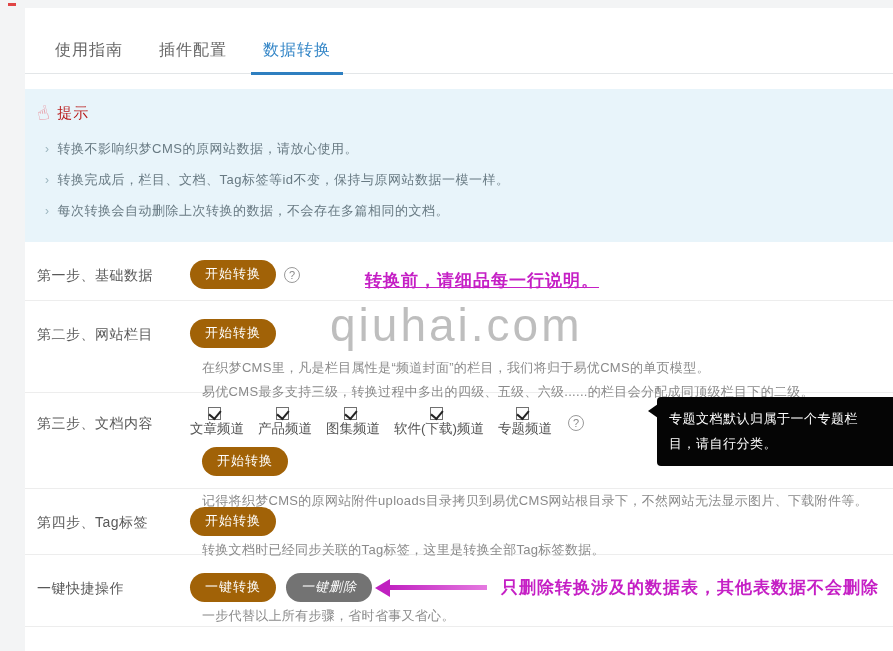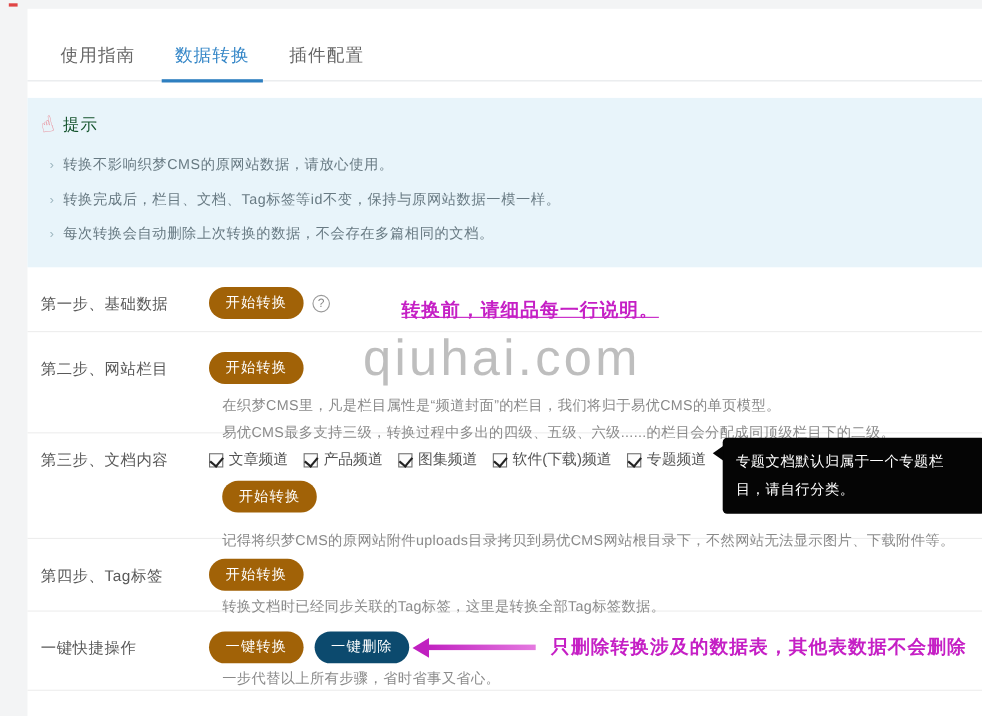--- a/index.html
+++ b/index.html
@@ -22,47 +22,47 @@
     position:relative; letter-spacing:1px;
   }
   .tab.active { color:#3486c7; }
   .tab.active::after {
     content:""; position:absolute; left:6px; right:6px; bottom:-2px; height:3px; background:#2e7fc0;
   }
   
   .tipbox { background:#e8f4fa; margin-top:15px; padding:12px 18px 16px 12px; }
   .tip-header { display:flex; align-items:center; margin-bottom:8px; }
   .hand-icon { color:#e8808d; font-size:20px; margin-right:8px; transform:rotate(-12deg); display:inline-block; }
-  .tip-title { color:#14532d; font-size:15px; letter-spacing:1px; }
+  .tip-title { color:#b91c1c; font-size:15px; letter-spacing:1px; }
   .tip-line { font-size:13px; color:#687a83; padding:6.5px 0 6.5px 8px; letter-spacing:0.5px; }
   .tip-caret { color:#9db6bf; margin-right:8px; font-size:12px; }
   
   .row { position:relative; border-bottom:1px solid #ededed; padding:18px 0 14px 12px; }
   .row:last-child { border-bottom:none; }
   .line { display:flex; align-items:center; }
   .step-label {
     width:153px; flex:0 0 153px; font-size:14px; color:#595959; letter-spacing:0.5px; padding-top:2px;
   }
   .btn {
     display:inline-block; border:none; border-radius:15px; padding:5px 15px 6px 15px;
     font-size:13px; color:#fff; background:#a16207; cursor:pointer; letter-spacing:1px;
     font-family:"Liberation Sans","DejaVu Sans",sans-serif;
   }
-  .btn.red { background:#0c4a6e; }
+  .btn.red { background:#737373;font-style:italic; }
   .help-icon {
     display:inline-block; width:16px; height:16px; border:1px solid #9a9a9a; border-radius:50%;
     color:#8a8a8a; font-size:11px; line-height:14px; text-align:center; margin-left:8px; cursor:pointer;
     background:#fff;
   }
   .note { font-size:13px; color:#8a8a8a; margin-left:165px; line-height:1.85; letter-spacing:0.3px; }
   .note.first { margin-top:8px; }
   .annotation { color:#c51fc5; font-weight:bold; font-size:17px; letter-spacing:1px; }
   .row1-annotation { position:absolute; left:340px; top:27px;text-decoration:underline; }
   
-  .cb-item { display:flex; align-items:center; margin-right:14px; cursor:pointer; }
+  .cb-item { display:flex; align-items:center; margin-right:14px; cursor:pointer;flex-direction:column; }
   .cb-box {
     width:13px; height:13px; border:1px solid #707070; background:#fcfcfc; margin-right:5px;
     position:relative; flex:0 0 13px;
   }
   .cb-box::after {
     content:""; position:absolute; left:2px; top:0px; width:6px; height:9px;
     border:solid #222; border-width:0 2px 2px 0; transform:rotate(40deg);
   }
   .cb-label { font-size:13.5px; color:#555; }
   
@@ -95,22 +95,22 @@
 </style>
 </head>
 <body>
 
 <div class="red-dash"></div>
 
 <div class="panel">
 
   <div class="tabs">
     <div class="tab">使用指南</div>
+    <div class="tab">插件配置</div>
     <div class="tab active">数据转换</div>
-    <div class="tab">插件配置</div>
   </div>
 
   <div class="tipbox">
     <div class="tip-header">
       <span class="hand-icon">☝</span>
       <span class="tip-title">提示</span>
     </div>
     <div class="tip-line"><span class="tip-caret">›</span><span>转换不影响织梦CMS的原网站数据，请放心使用。</span></div>
     <div class="tip-line"><span class="tip-caret">›</span><span>转换完成后，栏目、文档、Tag标签等id不变，保持与原网站数据一模一样。</span></div>
     <div class="tip-line"><span class="tip-caret">›</span><span>每次转换会自动删除上次转换的数据，不会存在多篇相同的文档。</span></div>

